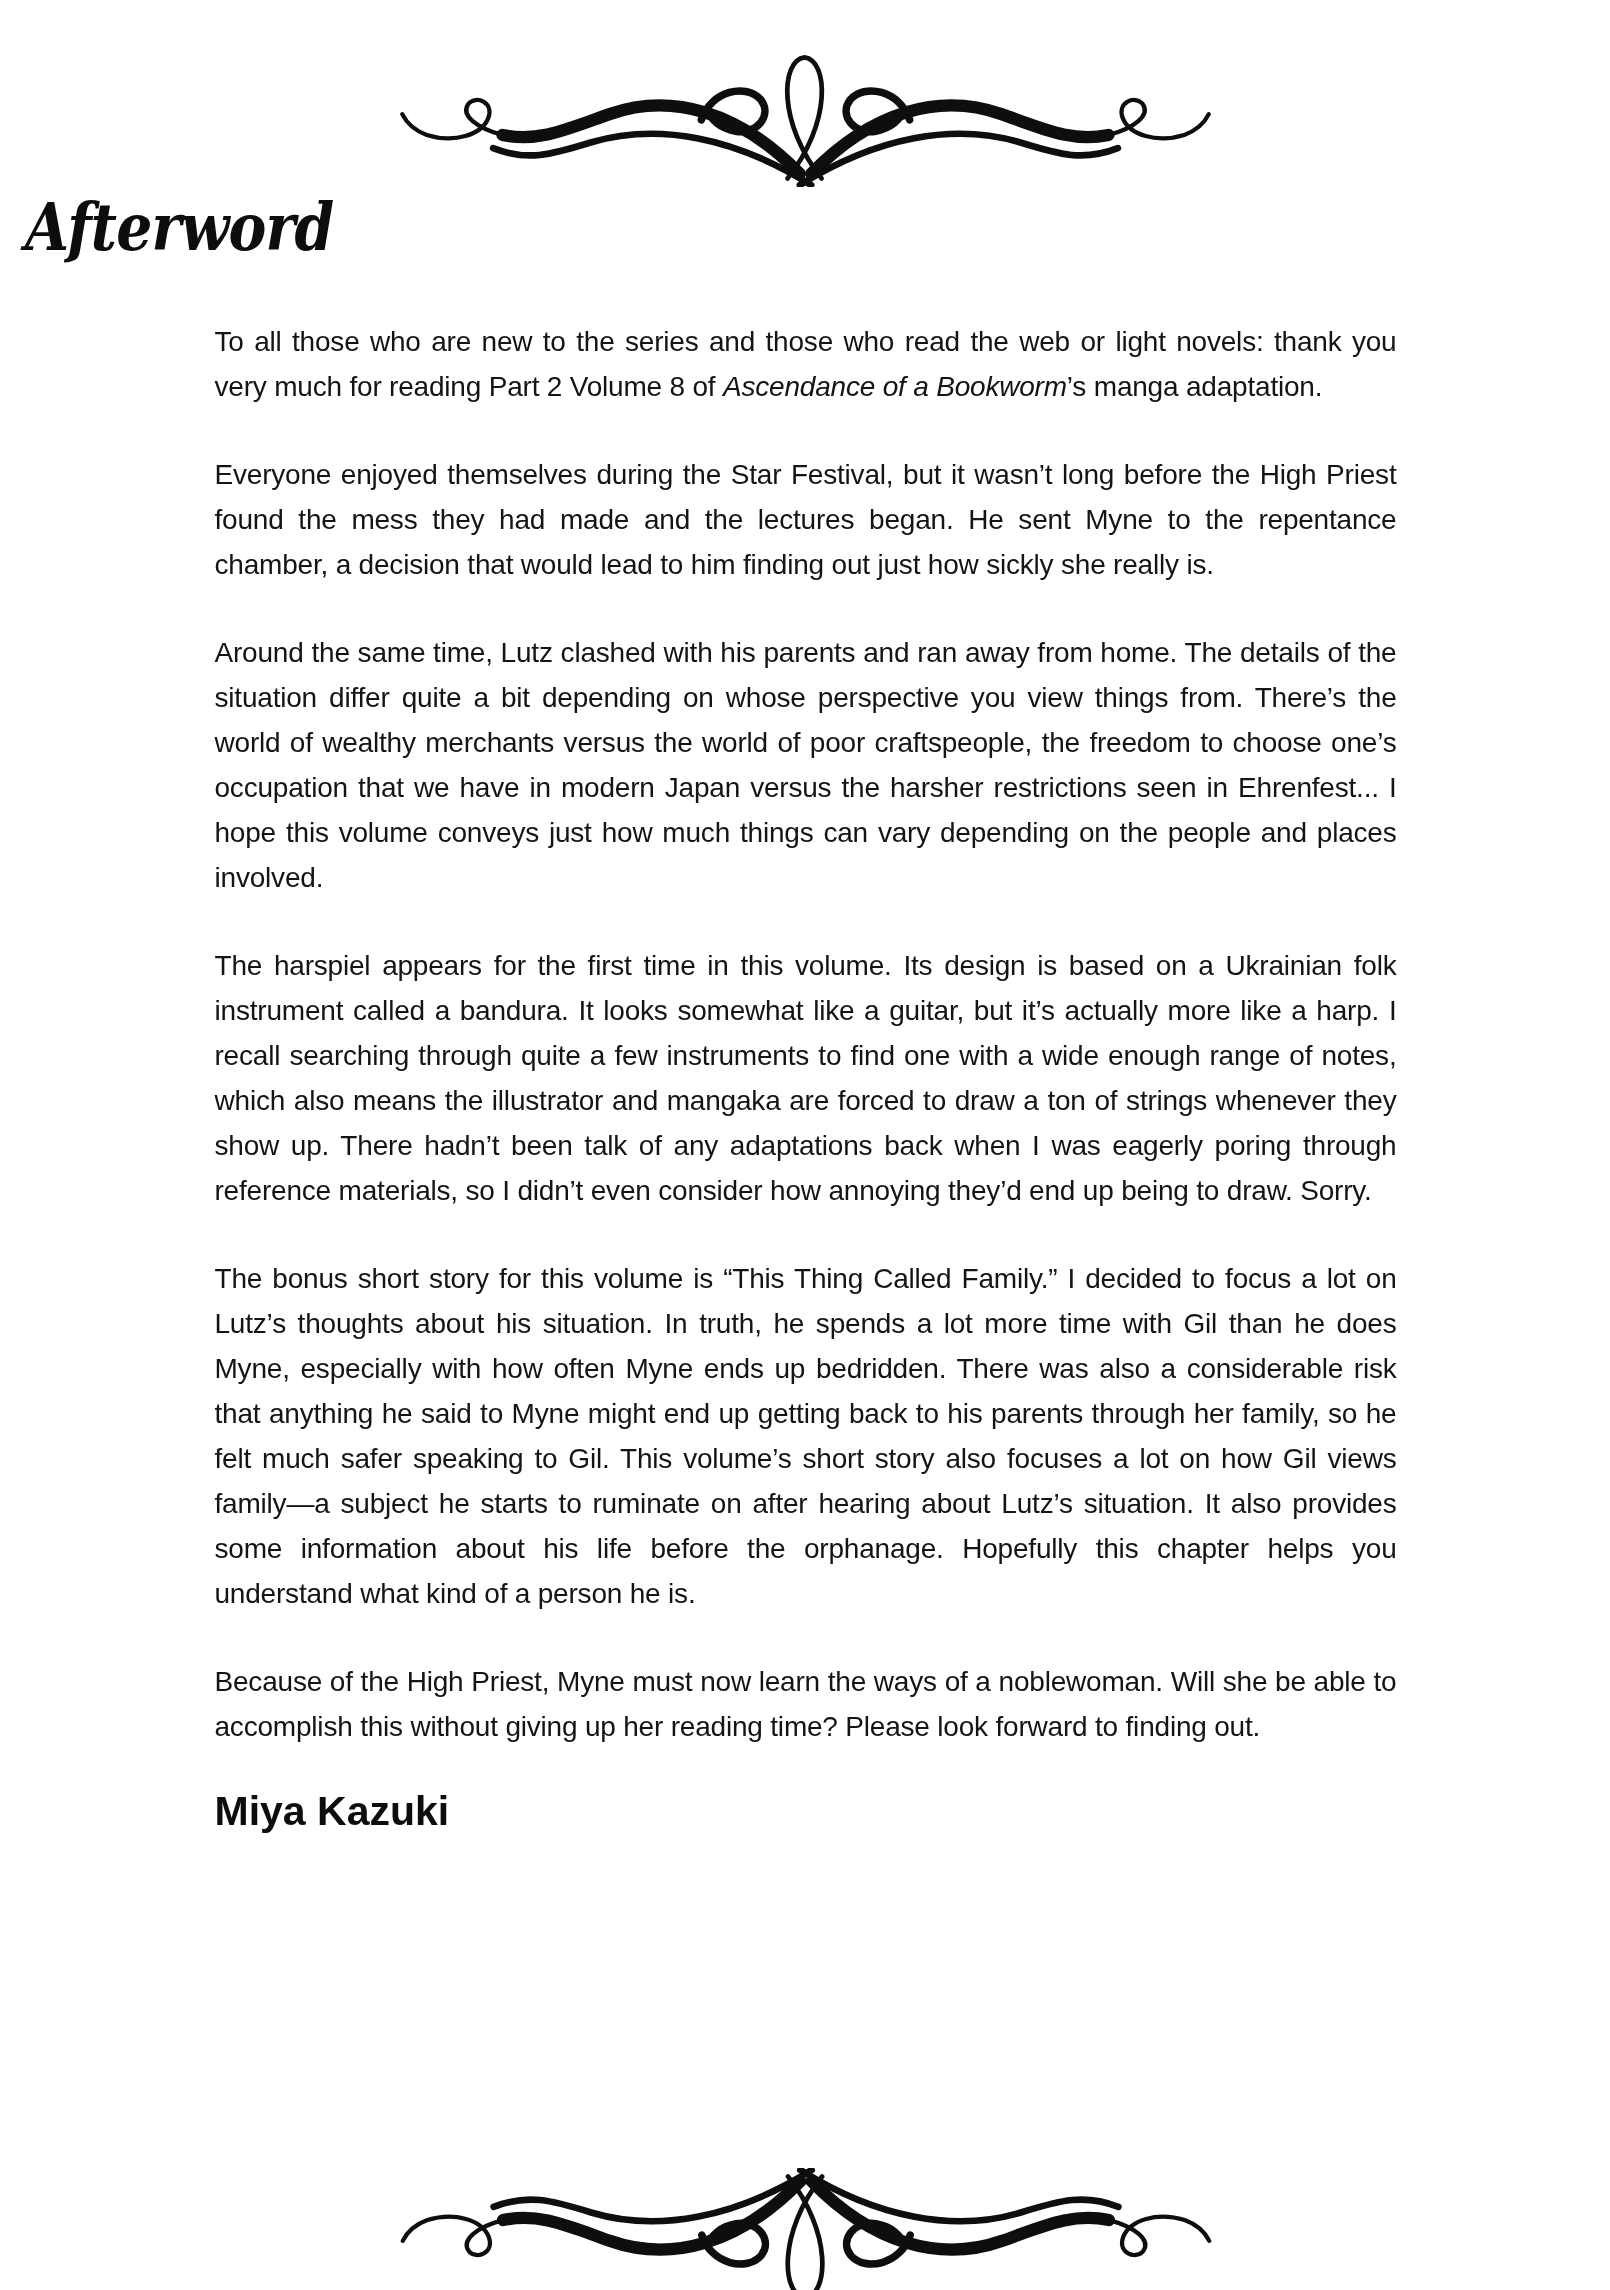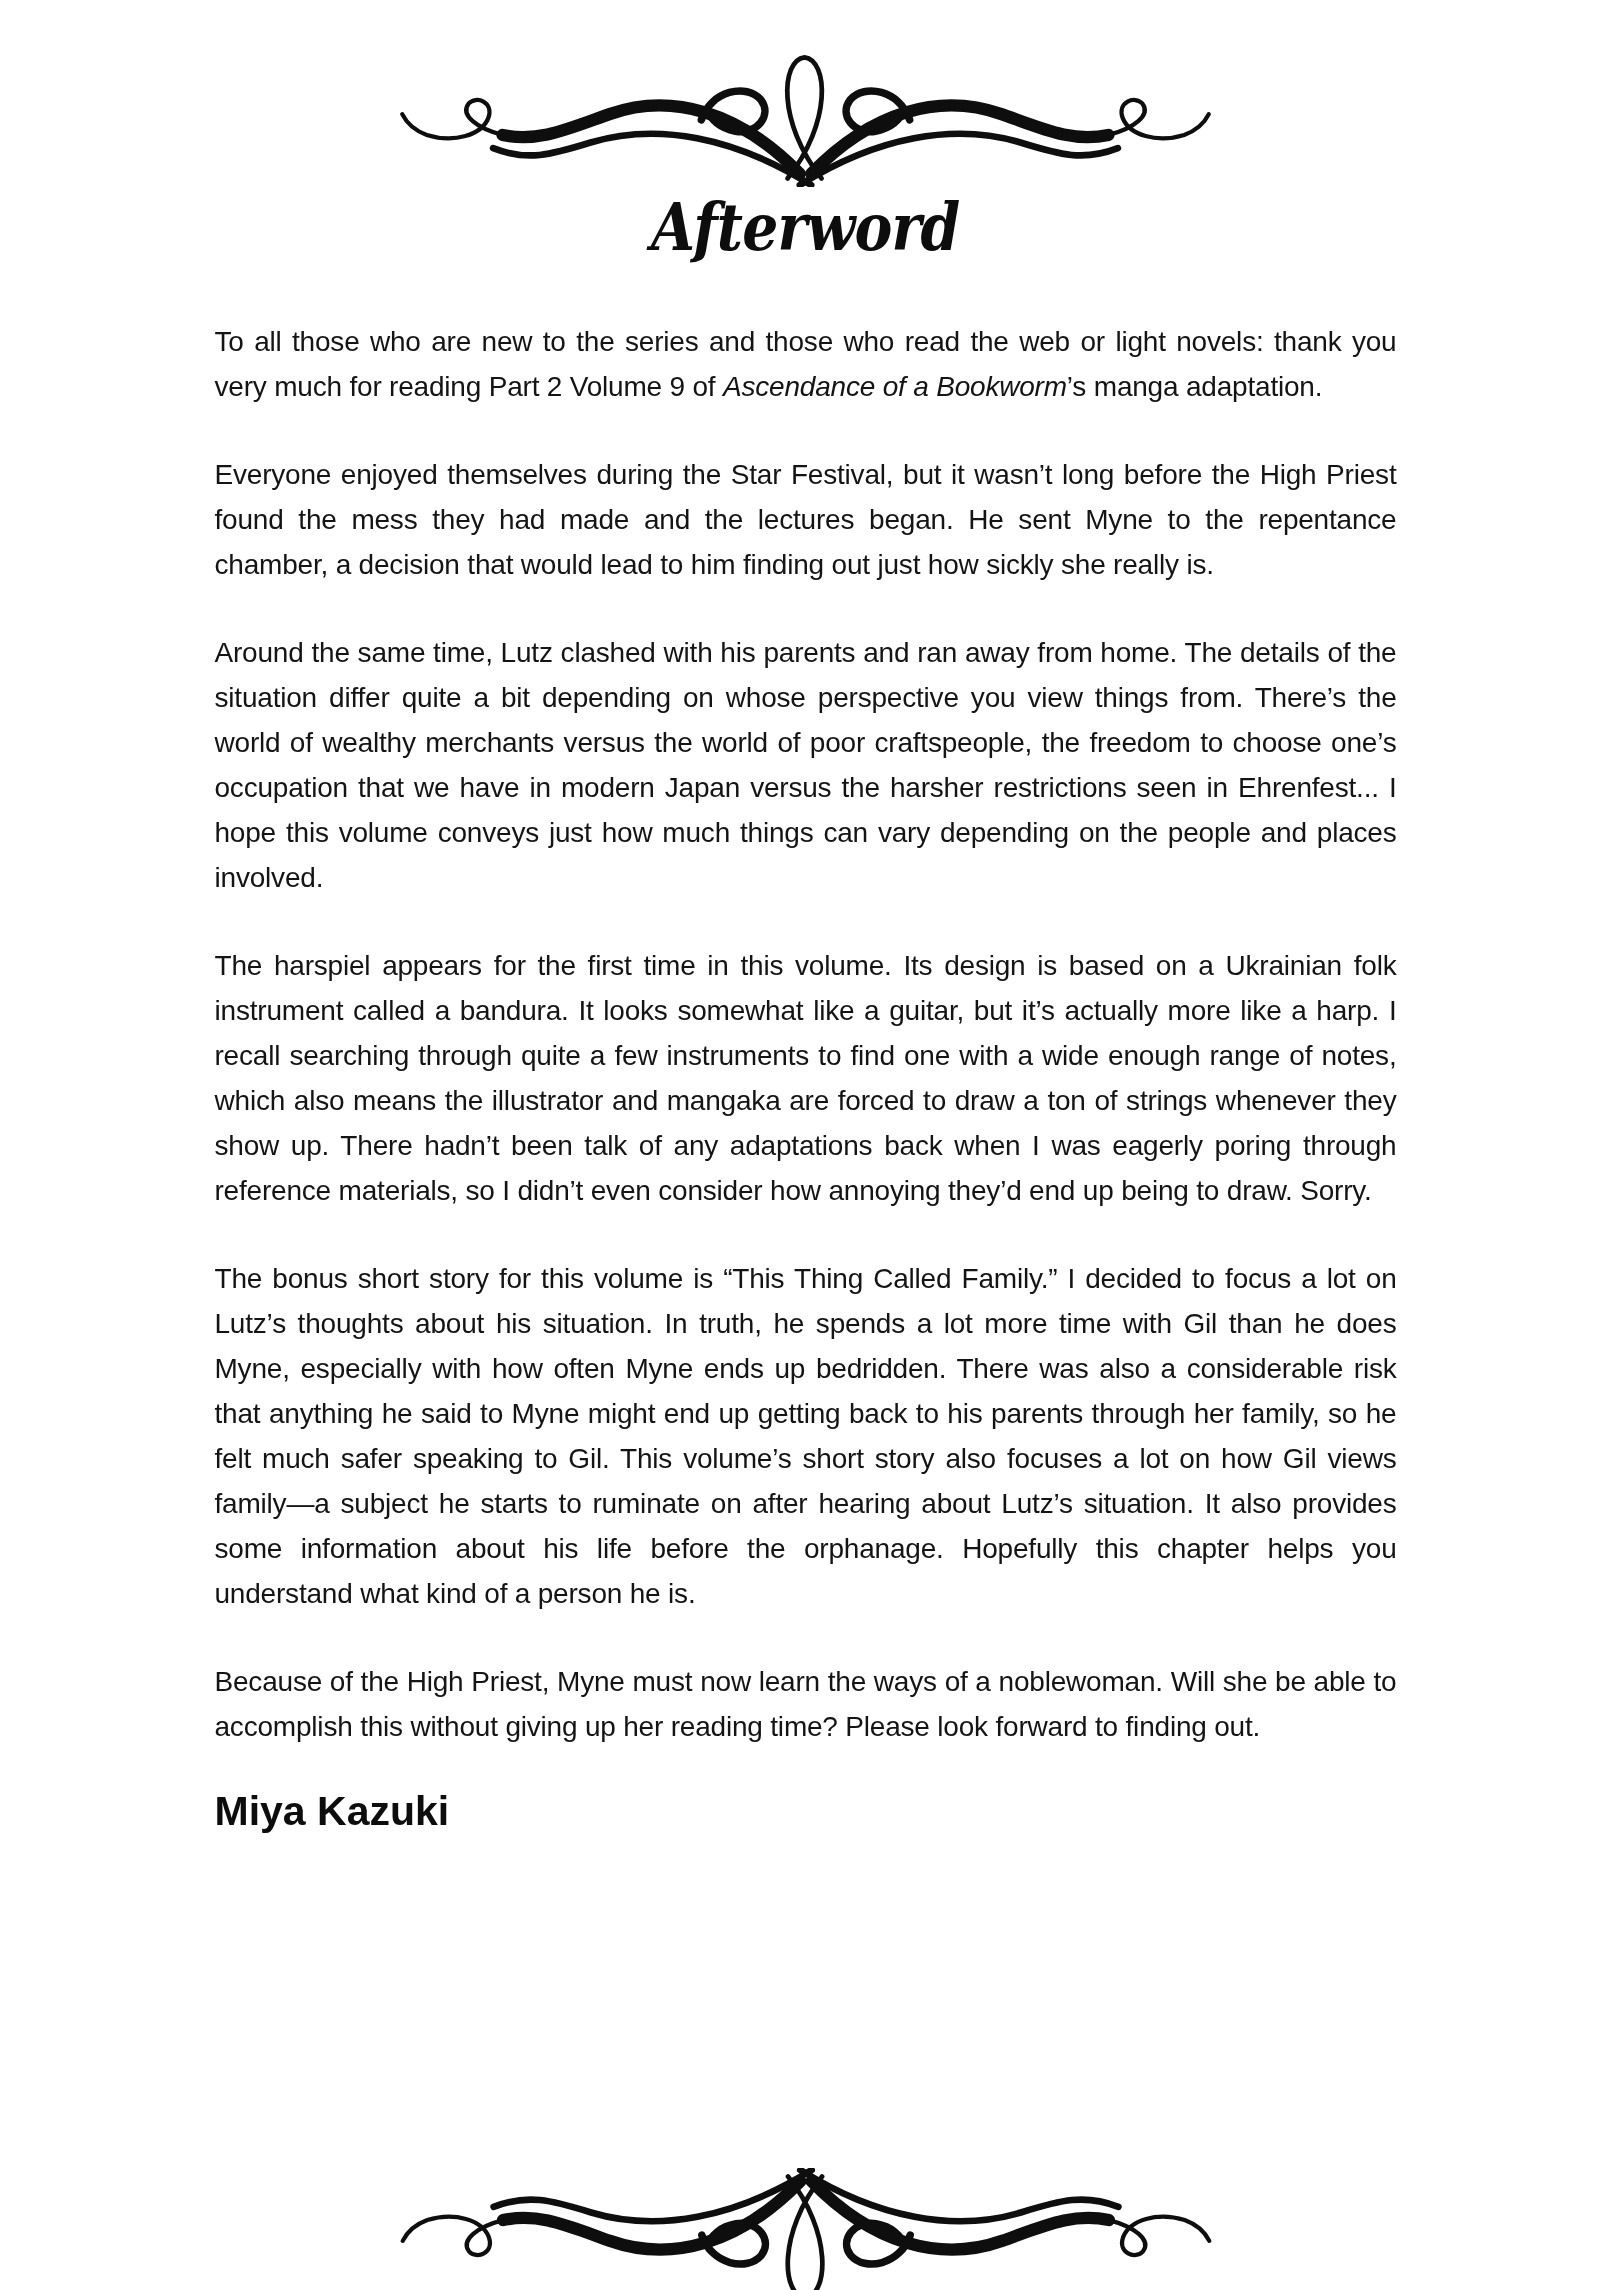--- a/index.html
+++ b/index.html
@@ -28,21 +28,21 @@
   }
   .flourish-bottom {
     position: absolute;
     left: 50%;
     bottom: 25px;
     width: 817px;
     height: 142px;
     transform: translateX(-50%) scaleY(-1);
   }
   .title {
-    text-align: center;
+    text-align: left;
     margin: 3.9px 0 0 0;
   }
   .title-inner {
     display: inline-block;
     font-family: "DejaVu Serif", serif;
     font-style: italic;
     font-weight: bold;
     font-size: 66px;
     line-height: 1.1;
     letter-spacing: -1px;
@@ -111,21 +111,21 @@
   <svg class="flourish-top" viewBox="0 0 860 150">
     <use href="#flourish-art"></use>
   </svg>
 
   <h1 class="title">
     <span class="title-inner">Afterword</span>
   </h1>
 
   <div class="content">
 
-    <p class="para"><span>To all those who are new to the series and those who read the web or light novels: thank you very much for reading Part 2 Volume 9 of </span><span class="italic">Ascendance of a Bookworm</span><span>’s manga adaptation.</span></p>
+    <p class="para"><span>To all those who are new to the series and those who read the web or light novels: thank you very much for reading Part 2 Volume 8 of </span><span class="italic">Ascendance of a Bookworm</span><span>’s manga adaptation.</span></p>
       <p class="para"><span>Everyone enjoyed themselves during the Star Festival, but it wasn’t long before the High Priest found the mess they had made and the lectures began. He sent Myne to the repentance chamber, a decision that would lead to him finding out just how sickly she really is.</span></p>
       <p class="para"><span>Around the same time, Lutz clashed with his parents and ran away from home. The details of the situation differ quite a bit depending on whose perspective you view things from. There’s the world of wealthy merchants versus the world of poor craftspeople, the freedom to choose one’s occupation that we have in modern Japan versus the harsher restrictions seen in Ehrenfest... I hope this volume conveys just how much things can vary depending on the people and places involved.</span></p>
       <p class="para"><span>The harspiel appears for the first time in this volume. Its design is based on a Ukrainian folk instrument called a bandura. It looks somewhat like a guitar, but it’s actually more like a harp. I recall searching through quite a few instruments to find one with a wide enough range of notes, which also means the illustrator and mangaka are forced to draw a ton of strings whenever they show up. There hadn’t been talk of any adaptations back when I was eagerly poring through reference materials, so I didn’t even consider how annoying they’d end up being to draw. Sorry.</span></p>
       <p class="para"><span>The bonus short story for this volume is “This Thing Called Family.” I decided to focus a lot on Lutz’s thoughts about his situation. In truth, he spends a lot more time with Gil than he does Myne, especially with how often Myne ends up bedridden. There was also a considerable risk that anything he said to Myne might end up getting back to his parents through her family, so he felt much safer speaking to Gil. This volume’s short story also focuses a lot on how Gil views family—a subject he starts to ruminate on after hearing about Lutz’s situation. It also provides some information about his life before the orphanage. Hopefully this chapter helps you understand what kind of a person he is.</span></p>
       <p class="para"><span>Because of the High Priest, Myne must now learn the ways of a noblewoman. Will she be able to accomplish this without giving up her reading time? Please look forward to finding out.</span></p>
       <div class="signature">Miya Kazuki</div>
   </div>
 
   <svg class="flourish-bottom" viewBox="0 0 860 150">
     <use href="#flourish-art"></use>

